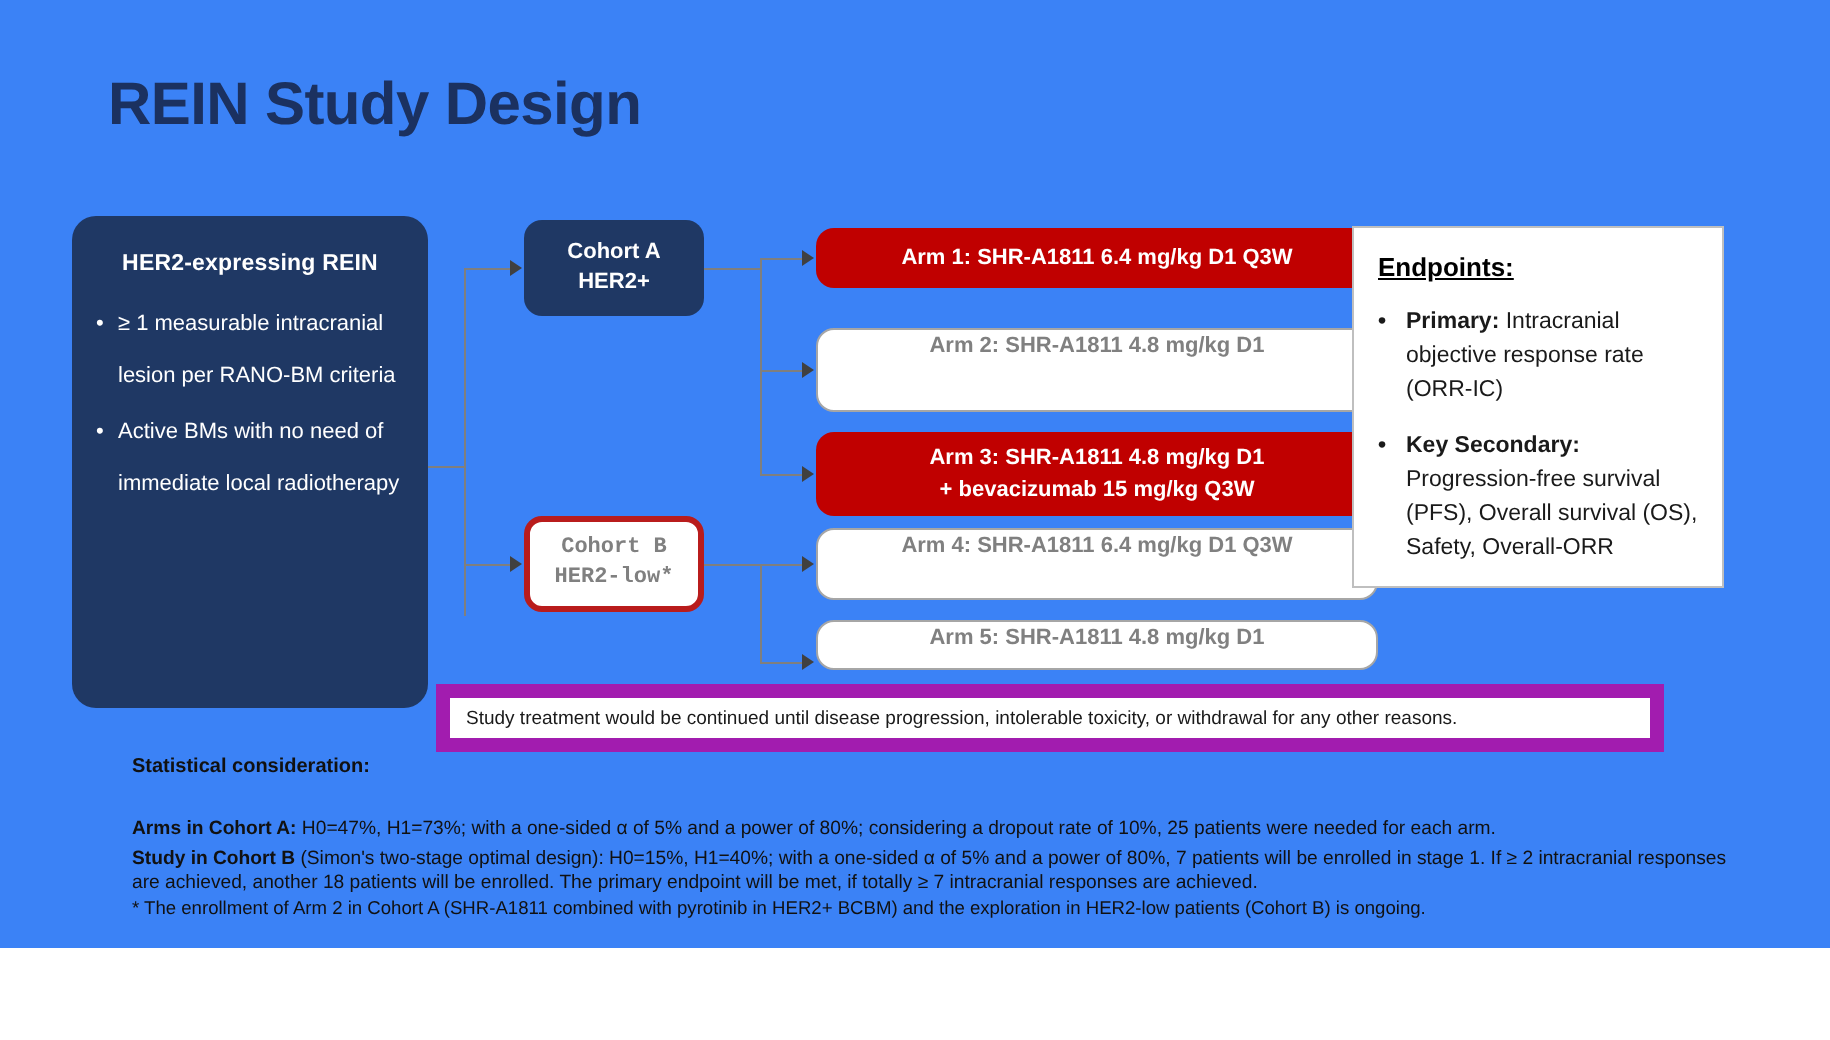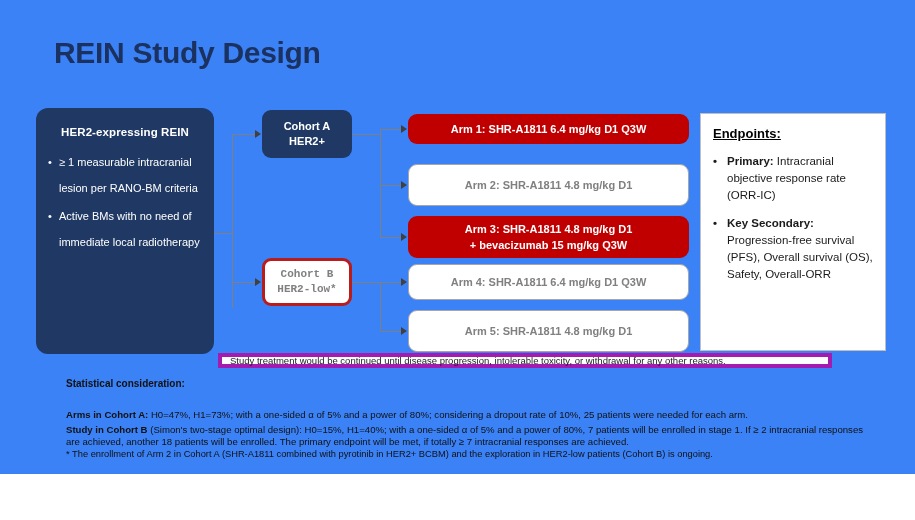--- a/index.html
+++ b/index.html
@@ -59,48 +59,48 @@
               border: 3px solid #b91c1c; font-family: Liberation Mono, monospace; }
 
   
   .arm {
     position: absolute; left: 408px; width: 281px;
     border-radius: 9px;
     display: flex; flex-direction: column; align-items: center; justify-content: center;
     text-align: center; font-size: 11px; line-height: 16px;
   }
   .arm.red { background: #c00000; color: #ffffff; font-weight: bold; }
-  .arm.plain { background: #ffffff; color: #808080; border: 1px solid #a6a6a6; font-weight: bold; }
+  .arm.plain { background: #ffffff; color: #808080; border: 1px solid #a6a6a6; font-weight: bold; justify-content: space-between; }
   #arm-1 { top: 114px; height: 30px; }
   #arm-2 { top: 164px; height: 42px; }
   #arm-3 { top: 216px; height: 42px; }
   #arm-4 { top: 264px; height: 36px; }
-  #arm-5 { top: 310px; height: 42px; }
+  #arm-5 { top: 310px; height: 25px; }
 
   
   #endpoints {
-    position: absolute; left: 700px; top: 113px;
-    width: 186px; height: 238px;
+    position: absolute; left: 676px; top: 113px;
+    width: 186px; height: 181px;
     background: #ffffff; border: 1px solid #bfbfbf;
     padding: 12px 10px 8px 12px;
   }
   #ep-title {
     font-size: 13px; font-weight: bold; color: #000;
     text-decoration: underline; margin-bottom: 12px;
   }
   .ep-li { display: flex; font-size: 11.5px; line-height: 17px; margin-bottom: 11px; color: #1a1a1a; }
   .ep-bullet { width: 14px; flex: none; font-weight: bold; }
   .ep-txt { flex: 1; }
   .ep-lead { font-weight: bold; }
 
   
   #treat-bar {
-    position: absolute; left: 218px; top: 353px;
-    width: 614px; height: 15px;
-    background: #ffffff; border: 4px solid #a21caf;
+    position: absolute; left: 218px; top: 342px;
+    width: 614px; height: 34px;
+    background: #ffffff; border: 7px solid #a21caf;
     display: flex; align-items: center; padding-left: 8px;
     font-size: 9.5px; color: #1a1a1a;
   }
 
   
   #stats { position: absolute; left: 66px; top: 378px; width: 800px; color: #111; }
   #stats-head { font-size: 10px; font-weight: bold; margin-bottom: 20px; }
   .stat-p { font-size: 9.6px; line-height: 12.5px; margin-bottom: 2px; }
   .stat-p b { font-weight: bold; }
   #footnote {

